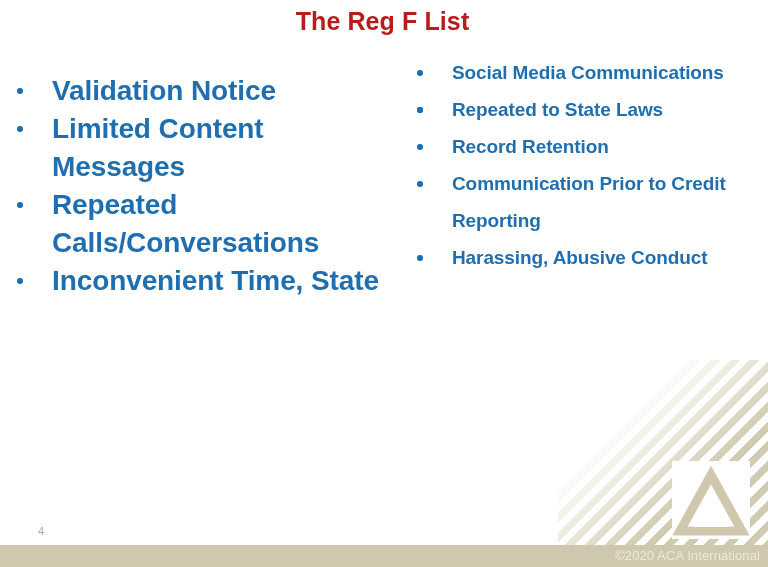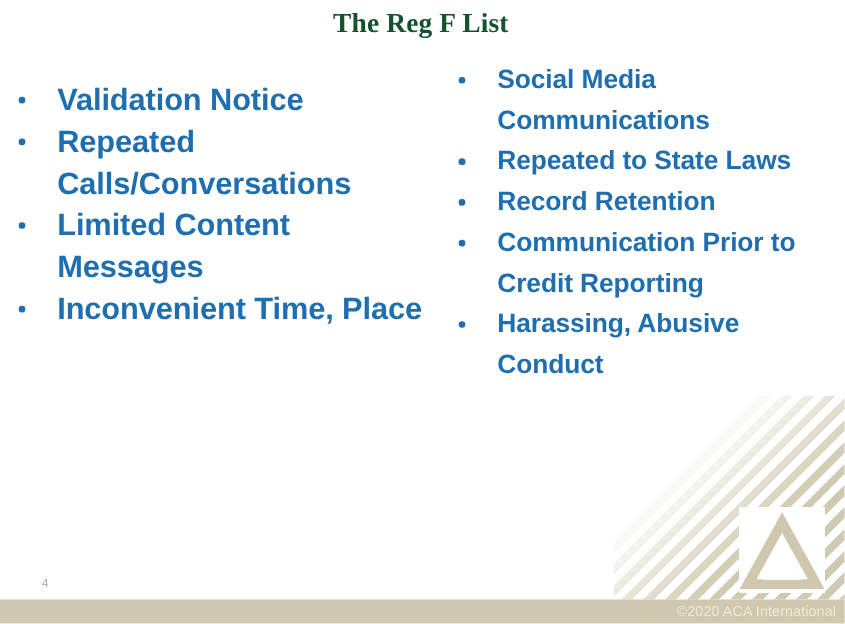--- a/index.html
+++ b/index.html
@@ -19,27 +19,26 @@
     overflow: hidden;
   }
 
   
   #slide-title {
     position: absolute;
     top: 6px;
     left: 0;
     width: 765px;
     text-align: center;
-    color: #14532d;
+    color: #b91c1c;
     font-size: 25px;
     font-weight: bold;
     letter-spacing: 0.1px;
     line-height: 31px;
     white-space: nowrap;
-    font-family: Liberation Serif, serif;
   }
 
   
   .column {
     position: absolute;
     top: 0;
   }
   #left-column {
     left: 8px;
     top: 72px;
@@ -57,21 +56,21 @@
     padding-left: 44px;
     margin: 0 0 0 0;
     color: #1F6FB0;
     font-size: 28px;
     font-weight: bold;
     line-height: 38px;
     letter-spacing: -0.1px;
   }
   #right-column .bullet-item {
     padding-left: 44px;
-    font-size: 24px;
+    font-size: 19px;
     line-height: 37px;
   }
   .bullet-item .dot {
     position: absolute;
     left: 9px;
     top: 16px;
     width: 5.5px;
     height: 5.5px;
     border-radius: 50%;
     background: #1F6FB0;
@@ -160,29 +159,29 @@
 
   <div id="slide-title">The Reg F List</div>
 
   <div id="left-column" class="column">
     <div class="bullet-item">
       <span class="dot"></span>
       <span class="text">Validation Notice</span>
     </div>
     <div class="bullet-item">
       <span class="dot"></span>
+      <span class="text">Limited Content Messages</span>
+    </div>
+    <div class="bullet-item">
+      <span class="dot"></span>
       <span class="text">Repeated Calls/Conversations</span>
     </div>
     <div class="bullet-item">
       <span class="dot"></span>
-      <span class="text">Limited Content Messages</span>
-    </div>
-    <div class="bullet-item">
-      <span class="dot"></span>
-      <span class="text">Inconvenient Time, Place</span>
+      <span class="text">Inconvenient Time, State</span>
     </div>
   </div>
 
   <div id="right-column" class="column">
     <div class="bullet-item">
       <span class="dot"></span>
       <span class="text">Social Media Communications</span>
     </div>
     <div class="bullet-item">
       <span class="dot"></span>

